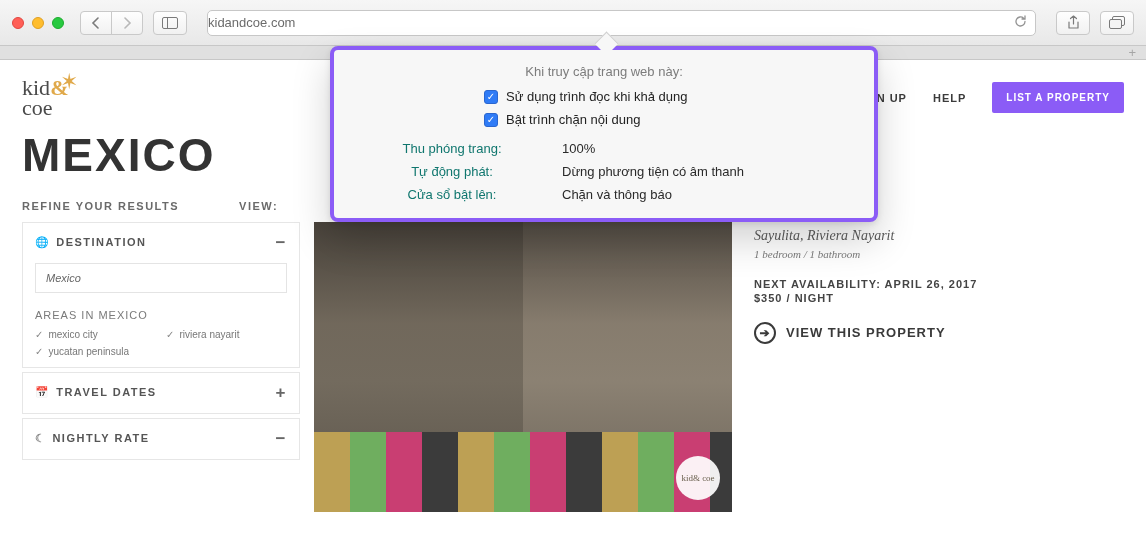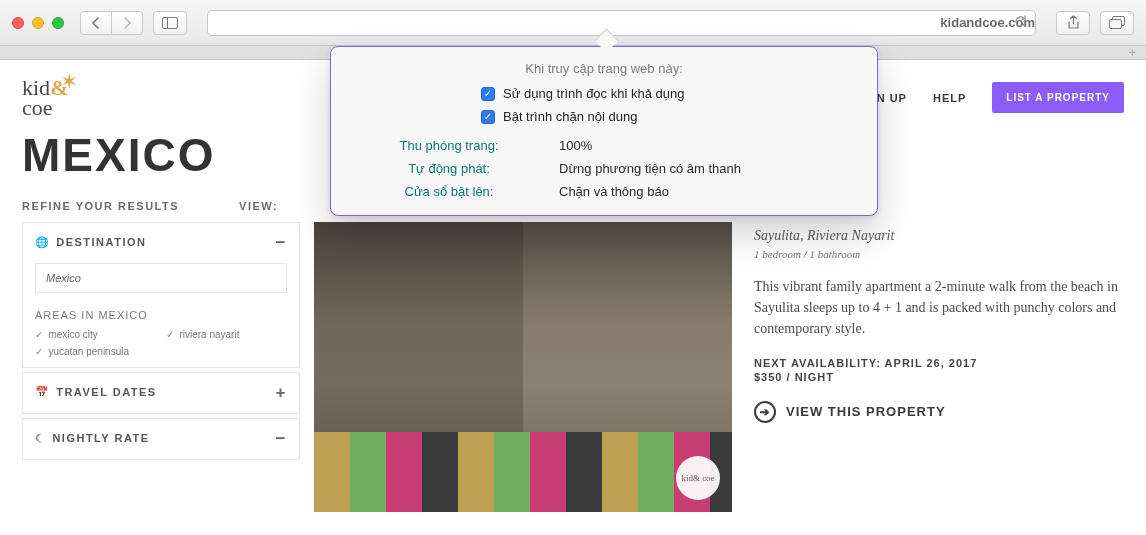--- a/index.html
+++ b/index.html
@@ -9,21 +9,21 @@
 .browser-chrome { height: 46px; background: linear-gradient(#f6f6f6,#e8e8e8); border-bottom: 1px solid #c7c7c7; display: flex; align-items: center; padding: 0 12px; gap: 10px; position: relative; }
 .traffic { display: flex; gap: 8px; margin-right: 6px;}
 .traffic span { width: 12px; height: 12px; border-radius: 50%; display: block; }
 .tl-red { background:#ff5f57; border:1px solid #e24640;}
 .tl-yel { background:#ffbd2e; border:1px solid #dfa023;}
 .tl-grn { background:#28c940; border:1px solid #1dac2e;}
 .btn-group { display:flex; }
 .safari-btn { height:24px; min-width:32px; background: linear-gradient(#fefefe,#f1f1f1); border:1px solid #c9c9c9; border-radius:4px; display:flex; align-items:center; justify-content:center; color:#6f6f6f; font-size:14px; }
 .btn-group .safari-btn:first-child { border-top-right-radius:0; border-bottom-right-radius:0;}
 .btn-group .safari-btn:last-child { border-top-left-radius:0; border-bottom-left-radius:0; margin-left:-1px;}
-.addr { flex:1; height:26px; background:#fff; border:1px solid #c7c7c7; border-radius:5px; display:flex; align-items:center; justify-content:flex-end; color:#6b6b6b; font-size:13px; margin: 0 10px; position: relative; font-weight: bold;}
+.addr { flex:1; height:26px; background:#fff; border:1px solid #c7c7c7; border-radius:5px; display:flex; align-items:center; justify-content:flex-start; color:#6b6b6b; font-size:13px; margin: 0 10px; position: relative;}
 .addr .reload { position:absolute; right:8px; color:#8d8d8d;}
 .right-btns { display:flex; gap:10px;}
 .tab-bar { height:14px; background:#e0e0e0; border-bottom:1px solid #c7c7c7; position:relative;}
 .tab-bar .plus { position:absolute; right:10px; top:-1px; color:#a5a5a5; font-size:13px;}
 
 
 .page { position:relative; padding: 18px 22px; height: calc(535px - 46px - 14px); overflow: hidden;}
 .topbar { display:flex; align-items:center; justify-content:space-between; margin-bottom:8px;}
 .logo { font-family: Georgia, serif; font-size:22px; color:#4a4a4a; line-height:0.9; position:relative;}
 .logo .amp { color:#e0a94a; font-weight:bold;}
@@ -60,21 +60,21 @@
 .prop-title { font-size:21px; font-weight:800; letter-spacing:1px; color:#333; margin-top:2px;}
 .loc { font-family:Georgia,serif; font-style:italic; font-size:14px; color:#5b5b5b; margin-top:6px;}
 .rooms { font-family:Georgia,serif; font-style:italic; font-size:11px; color:#7a7a7a; margin-top:4px;}
 .desc { font-family:Georgia,serif; font-size:14px; line-height:1.5; color:#4b4b4b; margin-top:16px;}
 .avail { font-size:11px; font-weight:700; letter-spacing:1px; color:#444; margin-top:18px;}
 .price { font-size:11px; font-weight:700; letter-spacing:1px; color:#444; margin-top:2px;}
 .view-link { display:flex; align-items:center; gap:10px; font-size:13px; font-weight:800; letter-spacing:1px; color:#3a3a3a; margin-top:18px;}
 .circle-arrow { width:22px; height:22px; border:2px solid #3a3a3a; border-radius:50%; display:flex; align-items:center; justify-content:center; font-size:12px;}
 
 
-.popover { position:absolute; top:46px; left:330px; width:548px; background:#f7f7f7; border:1px solid #8b5cf6; border-radius:8px; box-shadow: 0 18px 38px rgba(0,0,0,.18), 0 2px 6px rgba(0,0,0,.1); padding:14px 0 14px; z-index:50; font-size:13px; color:#232323;}
+.popover { position:absolute; top:46px; left:330px; width:548px; background:#f7f7f7; border:4px solid #8b5cf6; border-radius:8px; box-shadow: 0 18px 38px rgba(0,0,0,.18), 0 2px 6px rgba(0,0,0,.1); padding:14px 0 14px; z-index:50; font-size:13px; color:#232323;}
 .popover::before { content:""; position:absolute; top:-9px; left:50%; transform:translateX(-50%); width:16px; height:16px; background:#f7f7f7; border-left:1px solid #cfcfcf; border-top:1px solid #cfcfcf; rotate:45deg;}
 .popover .title { text-align:center; color:#7c7c7c; margin-bottom:10px;}
 .popover .checks { padding: 0 0 0 150px; display:flex; flex-direction:column; gap:8px; margin-bottom:14px;}
 .check-row { display:flex; align-items:center; gap:8px;}
 .checkbox { width:14px; height:14px; border-radius:3px; background:#2f7bf6; display:flex; align-items:center; justify-content:center; color:#fff; font-size:10px; border:1px solid #2a66cf;}
 .popover .grid { display:grid; grid-template-columns: 200px 1fr; row-gap:8px; column-gap:10px; padding: 0 18px 2px;}
 .popover .grid .k { text-align:center; color:#0f766e;}
 .popover .grid .v { color:#2a2a2a;}
 </style>
 </head>
@@ -180,21 +180,20 @@
 
     <div class="main">
       <div class="photo">
         <div class="floor"></div>
         <div class="badge">kid&amp;
 coe</div>
       </div>
       <div class="details">
         <div class="loc">Sayulita, Riviera Nayarit</div>
         <div class="rooms">1 bedroom / 1 bathroom</div>
-        <div class="desc">This vibrant family apartment a 2-minute walk from the beach in Sayulita sleeps up to 4 + 1 and is packed with punchy colors and contemporary style.</div>
         <div class="avail">NEXT AVAILABILITY: APRIL 26, 2017</div>
         <div class="price">$350 / NIGHT</div>
         <div class="view-link">
           <span class="circle-arrow">➔</span>
           <span>VIEW THIS PROPERTY</span>
         </div>
       </div>
     </div>
   </div>
 </div>

